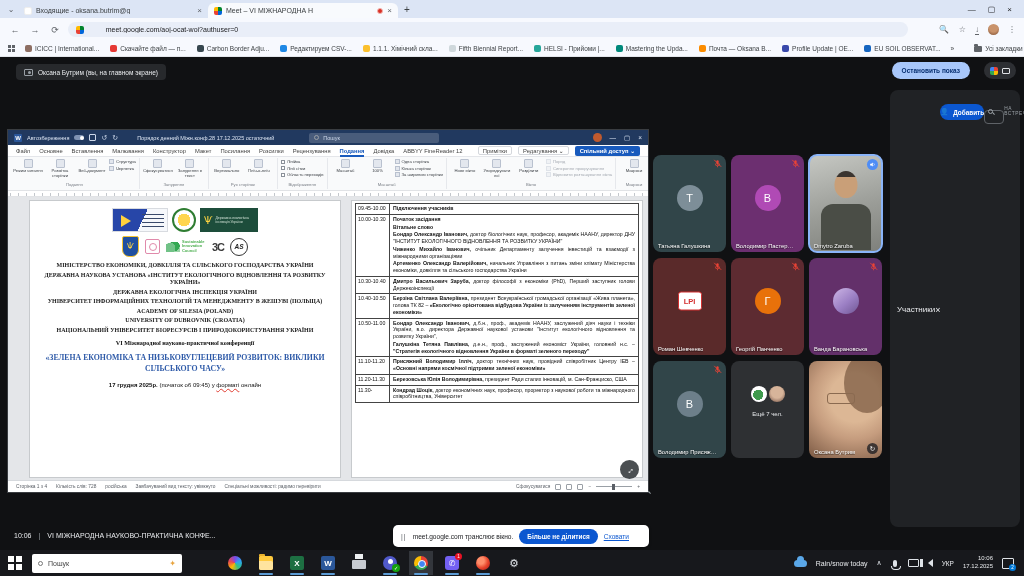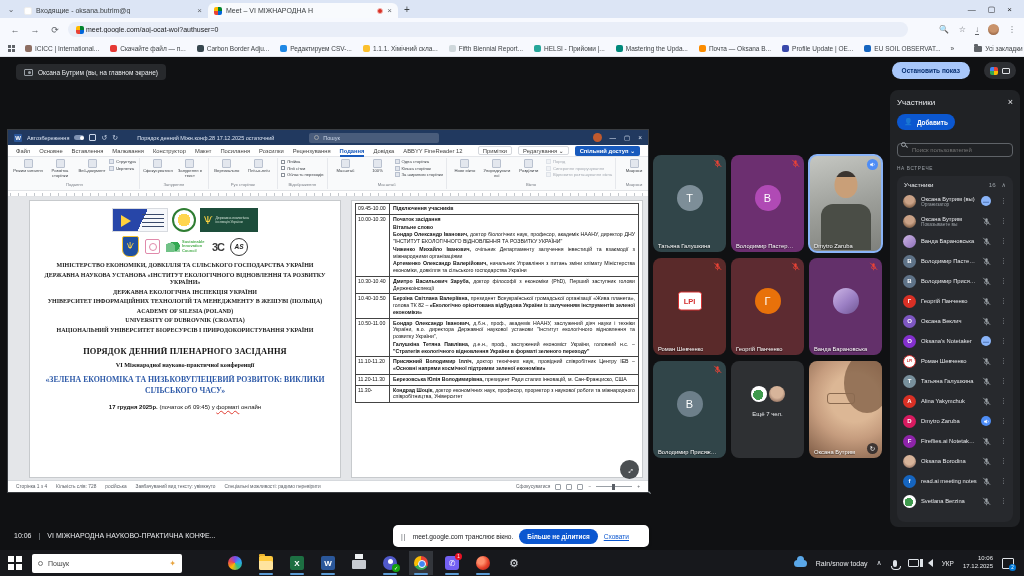--- a/index.html
+++ b/index.html
@@ -14,21 +14,21 @@
   .tab .fav{width:8px;height:8px;border-radius:2px;flex:0 0 auto;display:flex;align-items:center;justify-content:center;font-size:6px;font-weight:700;color:#fff}
   .fav-gmail{background:#fff;color:#ea4335;border:0.5px solid #eee}
   .fav-meet{background:conic-gradient(#00832d 0 25%,#0066da 0 50%,#e94235 0 75%,#ffba00 0)}
   .tab .lbl{white-space:nowrap;overflow:hidden;text-overflow:ellipsis;flex:1}
   .tab .rec{width:6px;height:6px;border-radius:50%;background:#d93025;border:1.5px solid #f1b3ae;flex:0 0 auto}
   .tab .x{font-size:8px;color:#5f6368;flex:0 0 auto}
   .newtab{font-size:10px;color:#3c4043;margin-left:6px}
   .wincontrols{margin-left:auto;display:flex;gap:12px;font-size:8px;color:#202124;padding-right:8px;align-items:center}
   .toolbar{position:absolute;left:0;top:18px;width:1024px;height:23px;background:#f7f9fe;display:flex;align-items:center;gap:6px;padding:0 8px}
   .navic{font-size:9px;color:#5f6368;width:14px;text-align:center}
-  .omnibox{flex:1;max-width:840px;height:15px;background:#e9eef8;border-radius:8px;display:flex;align-items:center;gap:2px;padding:0 8px}
+  .omnibox{flex:1;max-width:840px;height:15px;background:#e9eef8;border-radius:8px;display:flex;align-items:center;gap:22px;padding:0 8px}
   .omnibox .cam{width:8px;height:8px;border-radius:2px;background:conic-gradient(#00832d 0 25%,#0066da 0 50%,#e94235 0 75%,#ffba00 0)}
   .omnibox input{border:0;background:transparent;outline:none;font-size:7px;color:#202124;width:100%}
   .tb-right{margin-left:auto;display:flex;align-items:center;gap:9px}
   .tb-ic{font-size:8px;color:#5f6368}
   .avatar-sm{width:11px;height:11px;border-radius:50%;background:radial-gradient(circle at 50% 35%,#c9936b 0 45%,#7a4a2e 100%)}
   .bookmarks{position:absolute;left:0;top:41px;width:1024px;height:16px;background:#f7f9fe;border-bottom:1px solid #e3e6eb;display:flex;align-items:center;gap:10px;padding:0 8px;font-size:6.5px;color:#3c4043}
   .appsgrid{width:8px;height:8px;display:grid;grid-template-columns:3px 3px;gap:1px}
   .appsgrid i{background:#5f6368;width:3px;height:3px}
   .bm{display:flex;align-items:center;gap:3px;white-space:nowrap}
   .bm .fv{width:7px;height:7px;border-radius:2px;flex:0 0 auto}
@@ -147,21 +147,21 @@
   .t-photo-lav .circ{background:linear-gradient(140deg,#cdb6e6 0%,#9b7fc4 55%,#6f5693 100%)}
   .t-more{background:#2e3033}
   .t-more .mv{position:absolute;left:50%;top:26%;transform:translateX(-50%);display:flex;gap:2px}
   .t-more .mv i{width:16px;height:16px;border-radius:50%;display:block}
   .mv-green{background:radial-gradient(circle at 45% 55%,#3f9a4d 0 40%,#fff 41%)}
   .mv-tan{background:radial-gradient(circle at 50% 40%,#d7b49a 0 45%,#6d4c41 100%)}
   .t-more .nm2{position:absolute;left:0;right:0;top:52%;text-align:center;font-size:6px;color:#e8eaed}
   .flip{position:absolute;right:4px;bottom:4px;width:11px;height:11px;border-radius:50%;background:rgba(32,33,36,.8);color:#fff;font-size:6.5px;display:flex;align-items:center;justify-content:center}
 
   
-  .panel{position:absolute;left:890px;top:33px;width:130px;height:437px;background:#202225;border-radius:8px;padding:7px 7px 5px;display:flex;flex-direction:column}
+  .panel{position:absolute;left:890px;top:33px;width:130px;height:437px;background:#202225;border-radius:8px;padding:7px 7px 5px;display:flex;flex-direction:row}
   .p-head{display:flex;align-items:center;justify-content:space-between;color:#e8eaed;font-size:8px}
   .p-close{color:#e8eaed;font-size:9px}
   .p-add{margin-top:7px;width:58px;height:16px;border:0;border-radius:8px;background:#0b57d0;color:#fff;font-size:6.4px;font-weight:700;display:flex;align-items:center;gap:4px;justify-content:center}
   .p-add .pi{font-size:7px}
   .p-search{margin-top:8px;position:relative}
   .p-search input{width:100%;height:14px;background:transparent;border:1px solid #5f6368;border-radius:4px;color:#e8eaed;font-size:6px;padding:0 4px 0 14px;outline:none}
   .mag{position:absolute;left:4px;top:4px;width:5px;height:5px;border:1px solid #9aa0a6;border-radius:50%}
   .mag::after{content:"";position:absolute;width:3px;height:1px;background:#9aa0a6;transform:rotate(45deg);right:-2.5px;bottom:-0.5px}
   .p-section{margin-top:9px;font-size:4.8px;letter-spacing:.6px;color:#9aa0a6}
   .p-card{margin-top:5px;background:#27292d;border-radius:8px;flex:1;overflow:hidden;display:flex;flex-direction:column}
@@ -554,21 +554,20 @@
           </div>
           <div class="orgs" id="orgs">
               <div>МІНІСТЕРСТВО ЕКОНОМІКИ, ДОВКІЛЛЯ ТА СІЛЬСЬКОГО ГОСПОДАРСТВА УКРАЇНИ</div>
               <div>ДЕРЖАВНА НАУКОВА УСТАНОВА «ІНСТИТУТ ЕКОЛОГІЧНОГО ВІДНОВЛЕННЯ ТА РОЗВИТКУ УКРАЇНИ»</div>
               <div>ДЕРЖАВНА ЕКОЛОГІЧНА ІНСПЕКЦІЯ УКРАЇНИ</div>
               <div>УНІВЕРСИТЕТ ІНФОРМАЦІЙНИХ ТЕХНОЛОГІЙ ТА МЕНЕДЖМЕНТУ В ЖЕШУВІ (ПОЛЬЩА)</div>
               <div>ACADEMY OF SILESIA (POLAND)</div>
               <div>UNIVERSITY OF DUBROVNIK (CROATIA)</div>
               <div>НАЦІОНАЛЬНИЙ УНІВЕРСИТЕТ БІОРЕСУРСІВ І ПРИРОДОКОРИСТУВАННЯ УКРАЇНИ</div>
             </div>
-          <div class="dheading">ПОРЯДОК ДЕННИЙ ПЛЕНАРНОГО ЗАСІДАННЯ</div>
           <div class="dsub">VI Міжнародної науково-практичної конференції</div>
           <div class="dblue">«ЗЕЛЕНА ЕКОНОМІКА ТА НИЗЬКОВУГЛЕЦЕВИЙ РОЗВИТОК: ВИКЛИКИ СІЛЬСЬКОГО ЧАСУ»</div>
           <div class="ddate" id="dateline"><b>17 грудня 2025р.</b><span> (початок об 09:45) у </span><span class="msp">форматі</span><span> онлайн</span></div>
         </div>
         <div class="page pageR">
           <div class="sch" id="schedule">
               <div class="srow">
                 <div class="stime">09.45-10.00</div>
                 <div class="scell">
                   <p><b>Підключення учасників</b></p>

